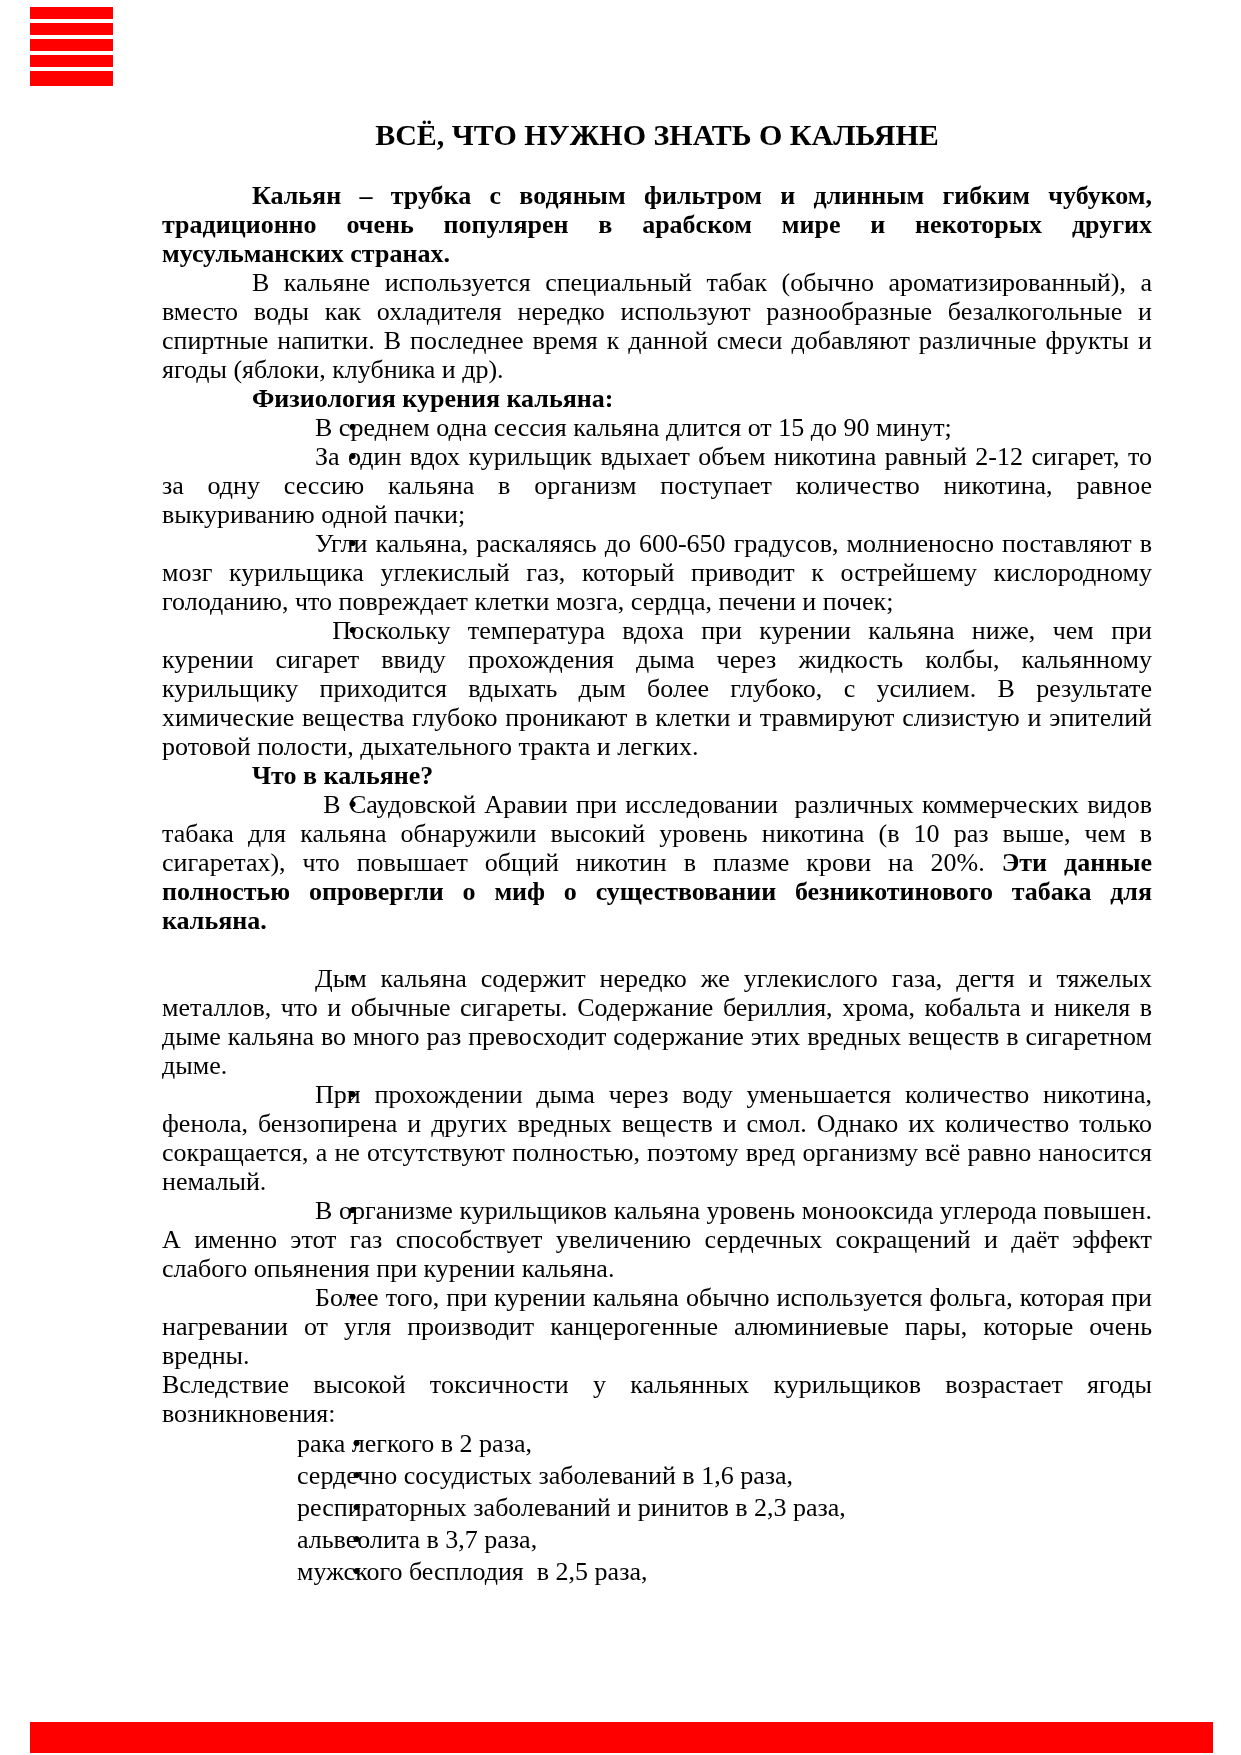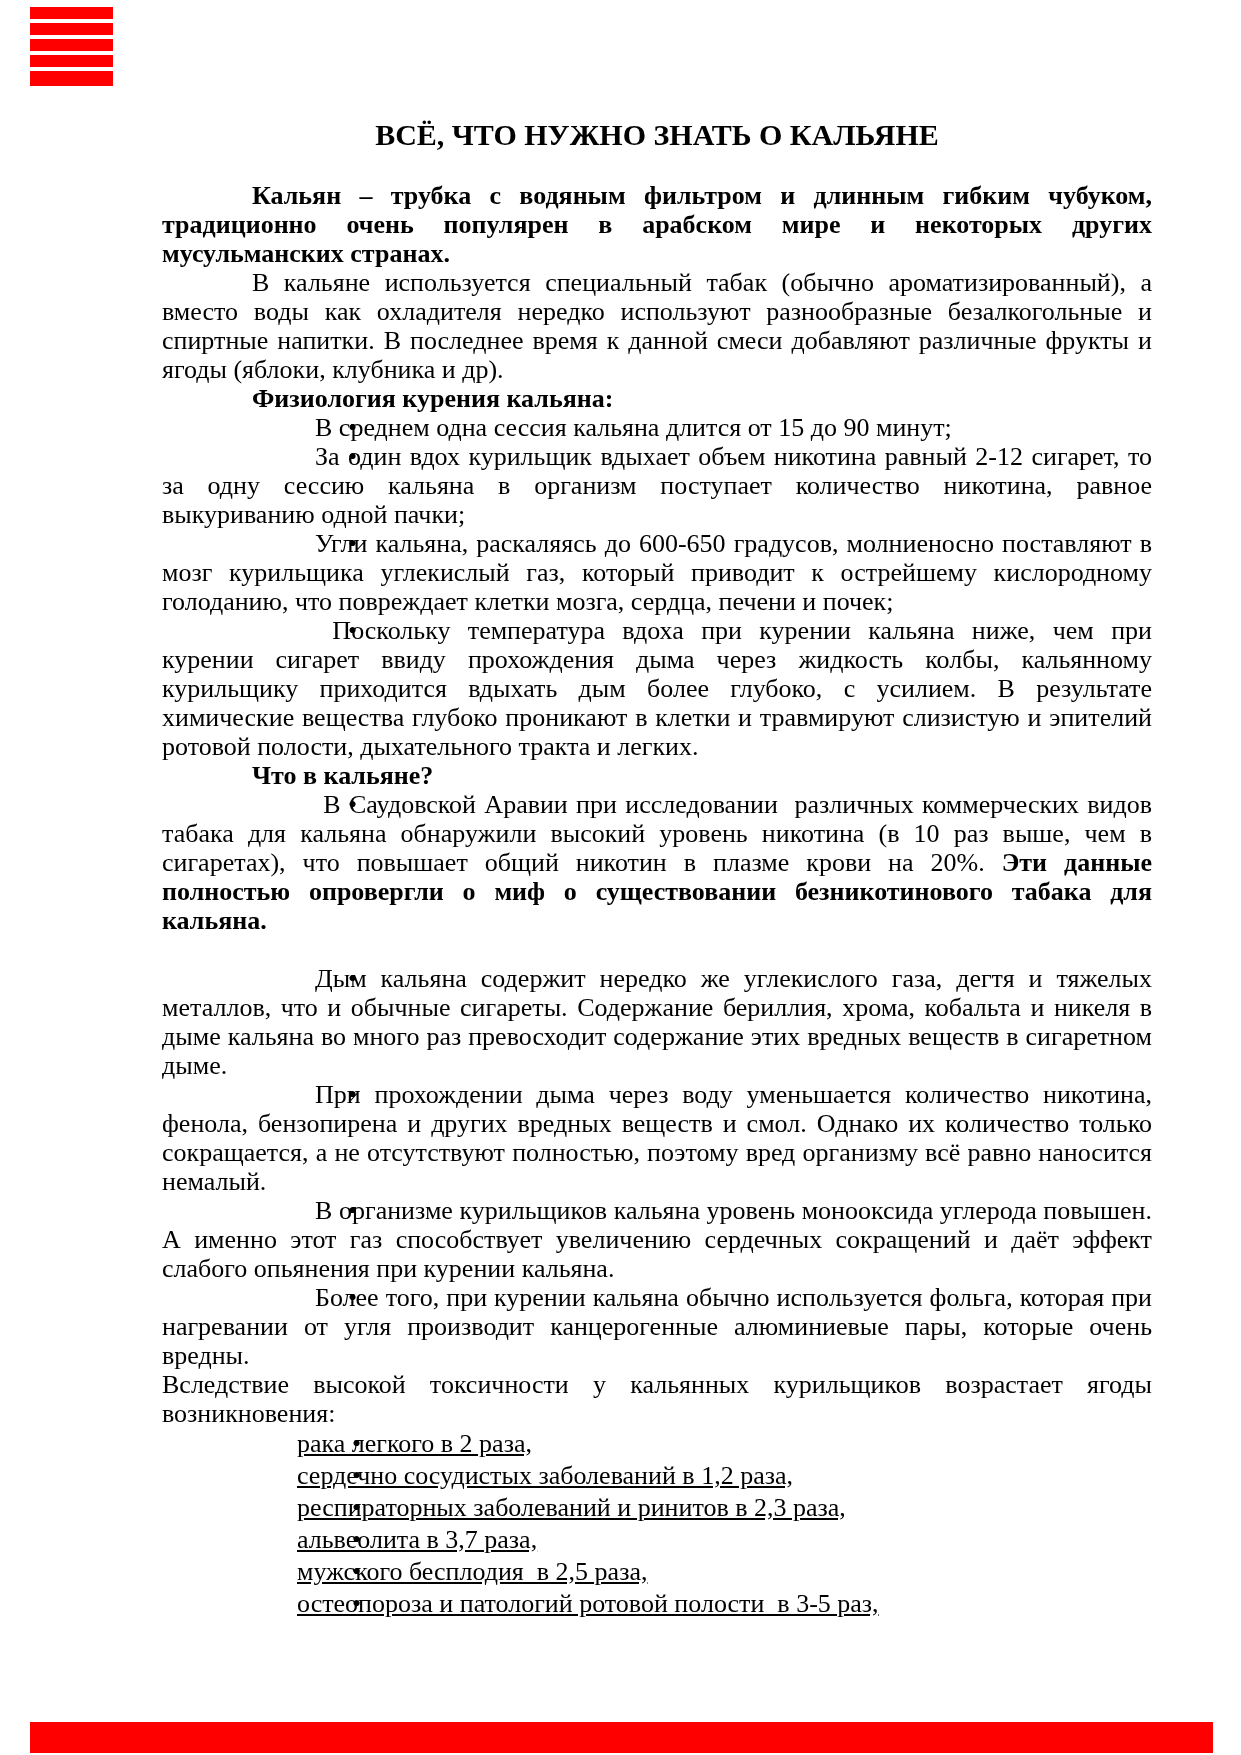--- a/index.html
+++ b/index.html
@@ -8,21 +8,21 @@
         font-family:"Liberation Serif","DejaVu Serif",serif;color:#000000;}
   .content{position:absolute;left:162px;top:118px;width:990px;}
   .title{font-size:30px;line-height:33px;font-weight:bold;text-align:center;margin:0 0 30px 0;}
   .paragraph,.heading,.bullet,.list-item{margin:0;font-size:26px;line-height:29px;}
   .paragraph{text-align:justify;}
   .ind{text-indent:90px;}
   .bold{font-weight:bold;}
   .heading{font-weight:bold;text-align:left;}
   .bullet{text-align:justify;text-indent:93px;}
   .gap{height:29px;margin:0;}
-  .list-item{line-height:32px;text-indent:95px;text-align:left;text-decoration:underline;}
+  .list-item{line-height:32px;text-indent:95px;text-align:left;}
   .marker{display:inline-block;width:60px;}
   .marker::before{content:"\2022";}
   .list-item .marker{width:40px;}
   .i{}
   .b{font-weight:bold;}
   .redaction{position:absolute;}
 </style>
 </head>
 <body>
 
@@ -40,25 +40,24 @@
         <p class="bullet"><span class="marker"></span><span> Поскольку температура вдоха при курении кальяна ниже, чем при курении сигарет ввиду прохождения дыма через жидкость колбы, кальянному курильщику приходится вдыхать дым более глубоко, с усилием. В результате химические вещества глубоко проникают в клетки и травмируют слизистую и эпителий ротовой полости, дыхательного тракта и легких.</span></p>
         <p class="heading ind"><span>Что в кальяне?</span></p>
         <p class="bullet"><span class="marker"></span><span> В Саудовской Аравии при исследовании&nbsp; различных коммерческих видов табака для кальяна обнаружили высокий уровень </span><span class="i">никотина</span><span> (в 10 раз выше, чем в сигаретах), что повышает общий никотин в плазме крови на 20%. </span><span class="b">Эти данные полностью опровергли о миф о существовании безникотинового табака для кальяна.</span></p>
         <p class="gap"></p>
         <p class="bullet"><span class="marker"></span><span>Дым кальяна содержит нередко же </span><span class="i">углекислого газа, дегтя и&nbsp;тяжелых металлов</span><span>, что и&nbsp;обычные сигареты. Содержание </span><span class="i">бериллия, хрома, кобальта и&nbsp;никеля</span><span> в дыме кальяна во много раз превосходит содержание этих вредных веществ в сигаретном дыме.</span></p>
         <p class="bullet"><span class="marker"></span><span>При прохождении дыма через воду </span><span class="i">уменьшается</span><span> количество </span><span class="i">никотина, фенола, бензопирена</span><span> и других вредных веществ и смол. Однако их количество только сокращается, а не отсутствуют полностью, поэтому вред организму всё равно наносится немалый.</span></p>
         <p class="bullet"><span class="marker"></span><span>В организме курильщиков кальяна уровень </span><span class="i">монооксида углерода</span><span> повышен. А именно этот газ способствует увеличению сердечных сокращений и даёт эффект слабого опьянения при курении кальяна.</span></p>
         <p class="bullet"><span class="marker"></span><span>Более того, при курении кальяна обычно используется </span><span class="i">фольга</span><span>, которая при нагревании от угля производит канцерогенные </span><span class="i">алюминиевые пары</span><span>, которые очень вредны.</span></p>
         <p class="paragraph"><span>Вследствие высокой токсичности у кальянных курильщиков возрастает ягоды возникновения:</span></p>
         <p class="list-item"><span class="marker"></span><span>рака легкого в 2 раза,</span></p>
-        <p class="list-item"><span class="marker"></span><span>сердечно сосудистых заболеваний в 1,2 раза,</span></p>
+        <p class="list-item"><span class="marker"></span><span>сердечно сосудистых заболеваний в 1,6 раза,</span></p>
         <p class="list-item"><span class="marker"></span><span>респираторных заболеваний и ринитов в 2,3 раза,</span></p>
         <p class="list-item"><span class="marker"></span><span>альвеолита в 3,7 раза,</span></p>
         <p class="list-item"><span class="marker"></span><span>мужского бесплодия&nbsp; в 2,5 раза,</span></p>
-        <p class="list-item"><span class="marker"></span><span>остеопороза и патологий ротовой полости&nbsp; в 3-5 раз,</span></p>
       </div>
   </div>
   <div id="redact-bottom"></div>
 <div class="redaction" style="left: 30px; top: 7px; width: 83px; height: 12px; background: rgb(255, 0, 0);"></div>
     <div class="redaction" style="left: 30px; top: 23px; width: 83px; height: 12px; background: rgb(255, 0, 0);"></div>
     <div class="redaction" style="left: 30px; top: 39px; width: 83px; height: 12px; background: rgb(255, 0, 0);"></div>
     <div class="redaction" style="left: 30px; top: 55px; width: 83px; height: 12px; background: rgb(255, 0, 0);"></div>
     <div class="redaction" style="left: 30px; top: 71px; width: 83px; height: 15px; background: rgb(255, 0, 0);"></div>
     <div class="redaction" style="left: 30px; top: 1722px; width: 1183px; height: 31px; background: rgb(255, 0, 0);"></div>
   </div>

